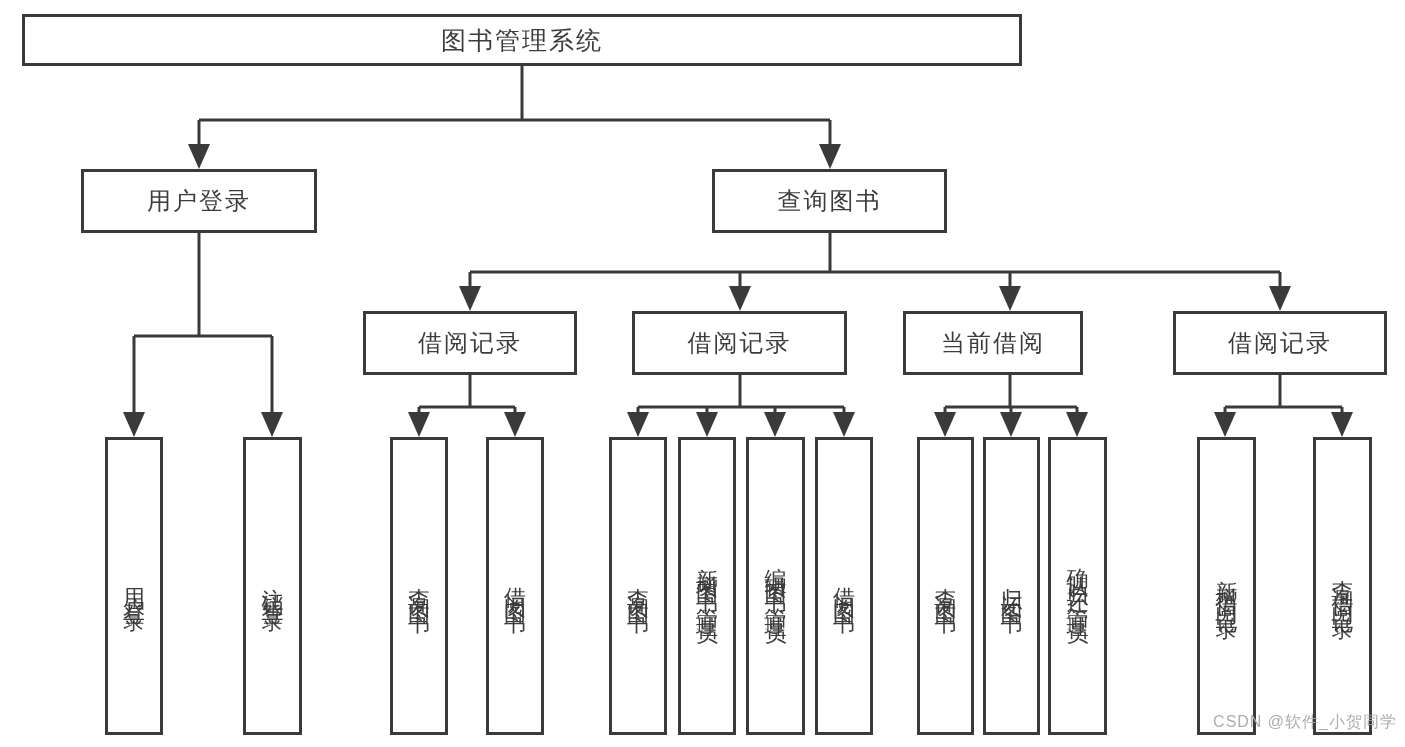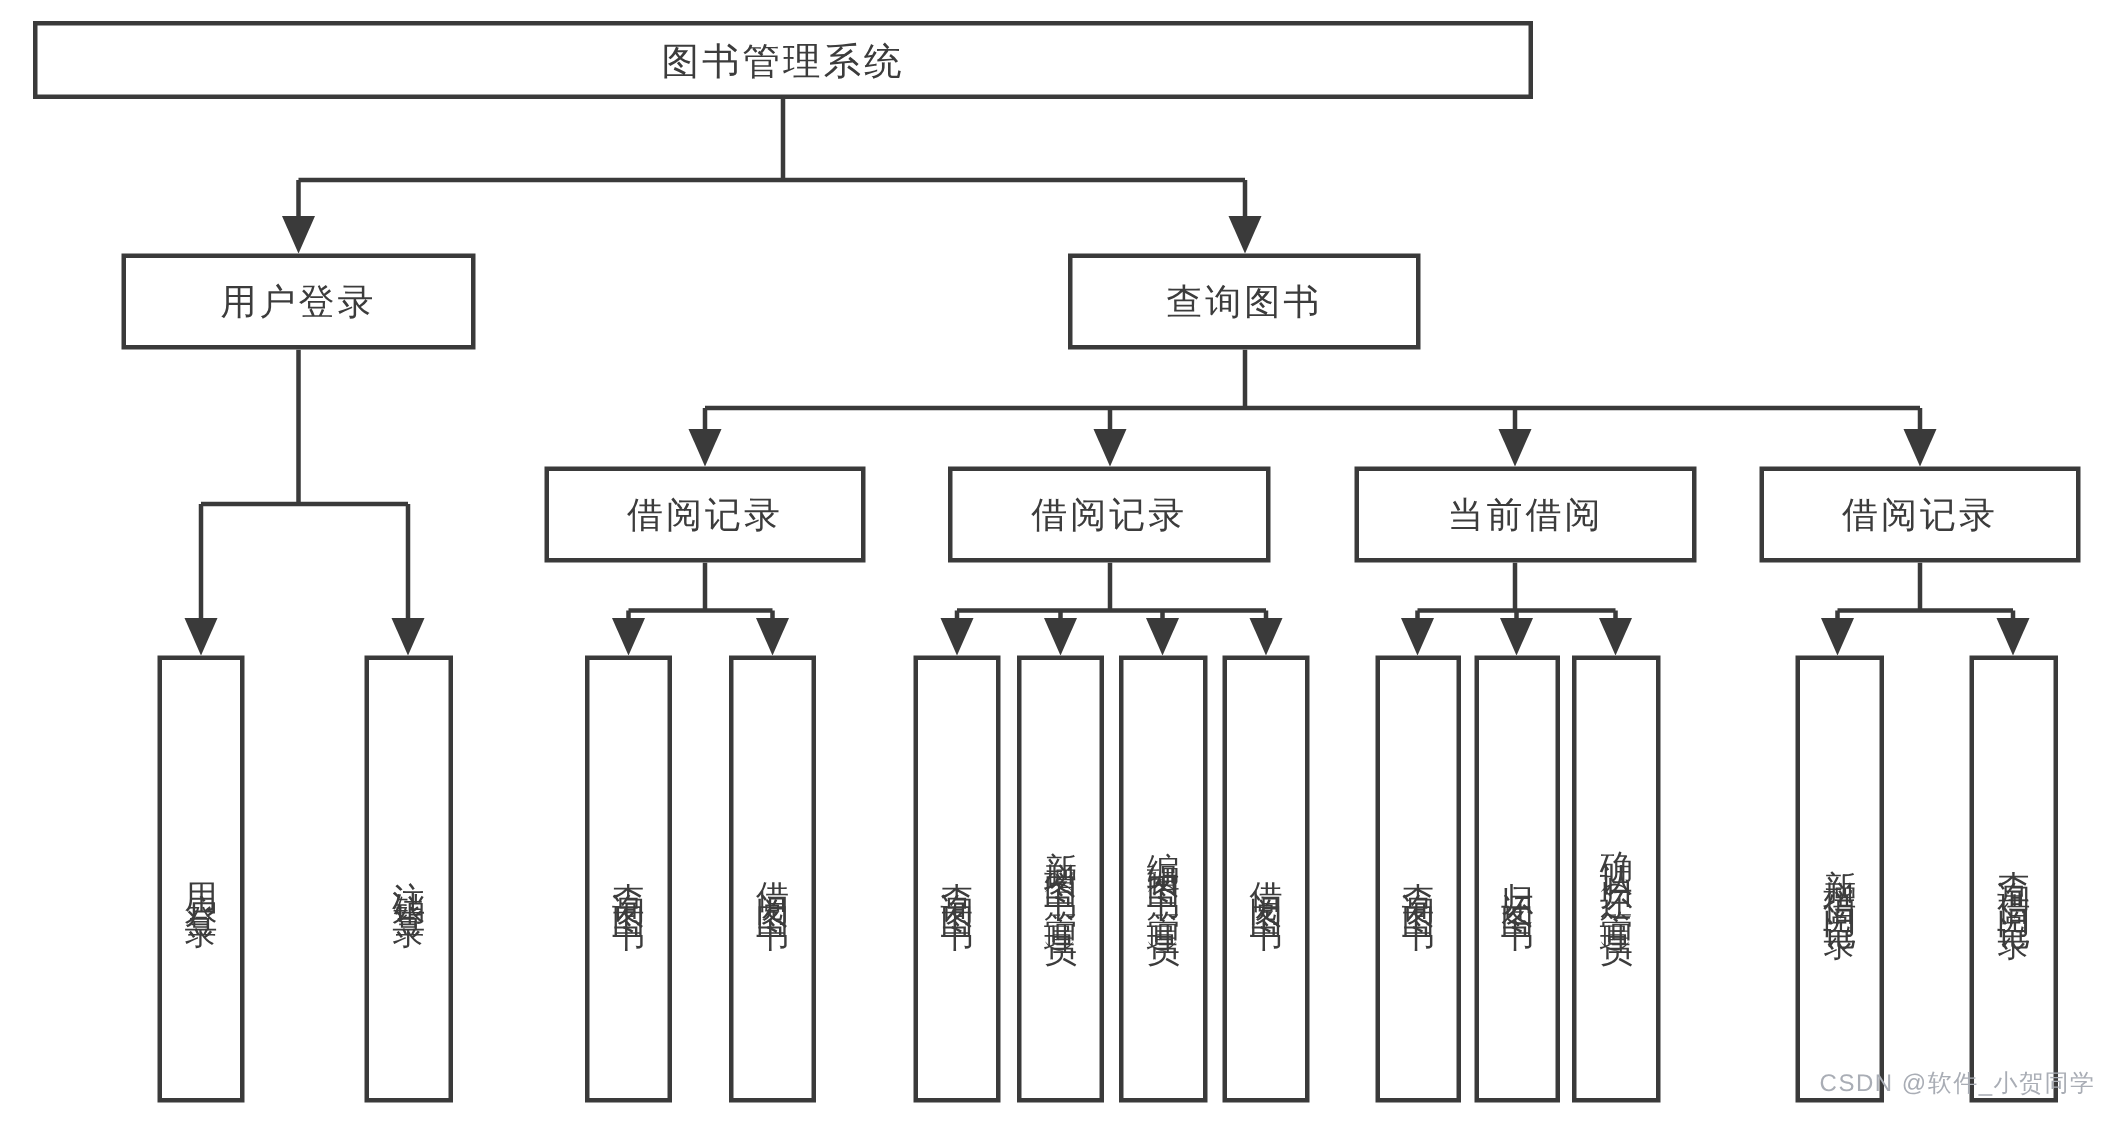--- a/index.html
+++ b/index.html
@@ -126,21 +126,21 @@
   <div class="box" style="left:712px;top:169px;width:235px;height:64px">
     <span class="hlabel">查询图书</span>
   </div>
 
   <div class="box" style="left:363px;top:311px;width:214px;height:64px">
     <span class="hlabel">借阅记录</span>
   </div>
   <div class="box" style="left:632px;top:311px;width:215px;height:64px">
     <span class="hlabel">借阅记录</span>
   </div>
-  <div class="box" style="left:903px;top:311px;width:228px;height:64px">
+  <div class="box" style="left:903px;top:311px;width:180px;height:64px">
     <span class="hlabel">当前借阅</span>
   </div>
   <div class="box" style="left:1173px;top:311px;width:214px;height:64px">
     <span class="hlabel">借阅记录</span>
   </div>
 
   <div class="box" style="left:105px;top:437px;width:58px;height:298px">
     <span class="vlabel">用户登录</span>
   </div>
   <div class="box" style="left:243px;top:437px;width:59px;height:298px">

